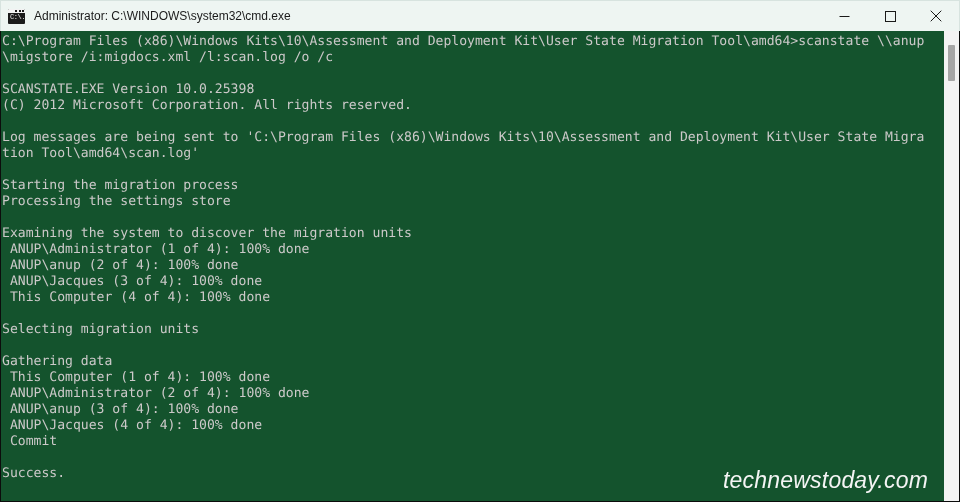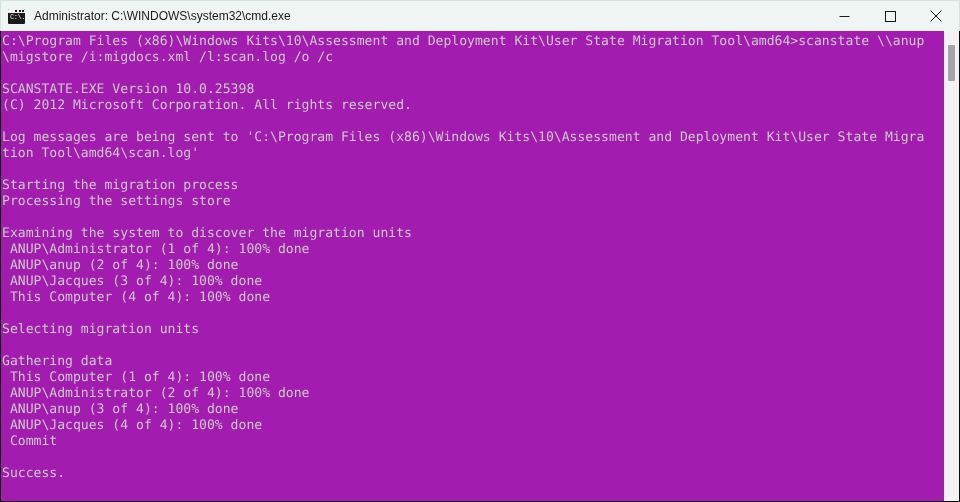--- a/index.html
+++ b/index.html
@@ -104,21 +104,21 @@
     border: none;
     padding: 0;
     cursor: default;
   }
   .win-btn svg { display: block; }
 
   
   #console {
     position: relative;
     height: 471px;
-    background: #a21caf;
+    background: #14532d;
     border-left: 1px solid #0c0c0c;
     border-right: 1px solid #0c0c0c;
     border-bottom: 1px solid #0c0c0c;
     box-sizing: border-box;
     overflow: hidden;
   }
   #console-text {
     position: absolute;
     top: 3px;
     left: 1px;
@@ -227,19 +227,20 @@
 
 Gathering data
  This Computer (1 of 4): 100% done
  ANUP\Administrator (2 of 4): 100% done
  ANUP\anup (3 of 4): 100% done
  ANUP\Jacques (4 of 4): 100% done
  Commit
 
 Success.</pre>
 
+    <div id="watermark">technewstoday.com</div>
 
     <div id="scrollbar">
       <div id="scrollbar-thumb"></div>
     </div>
   </div>
 
 </div>
 
 </body></html>

